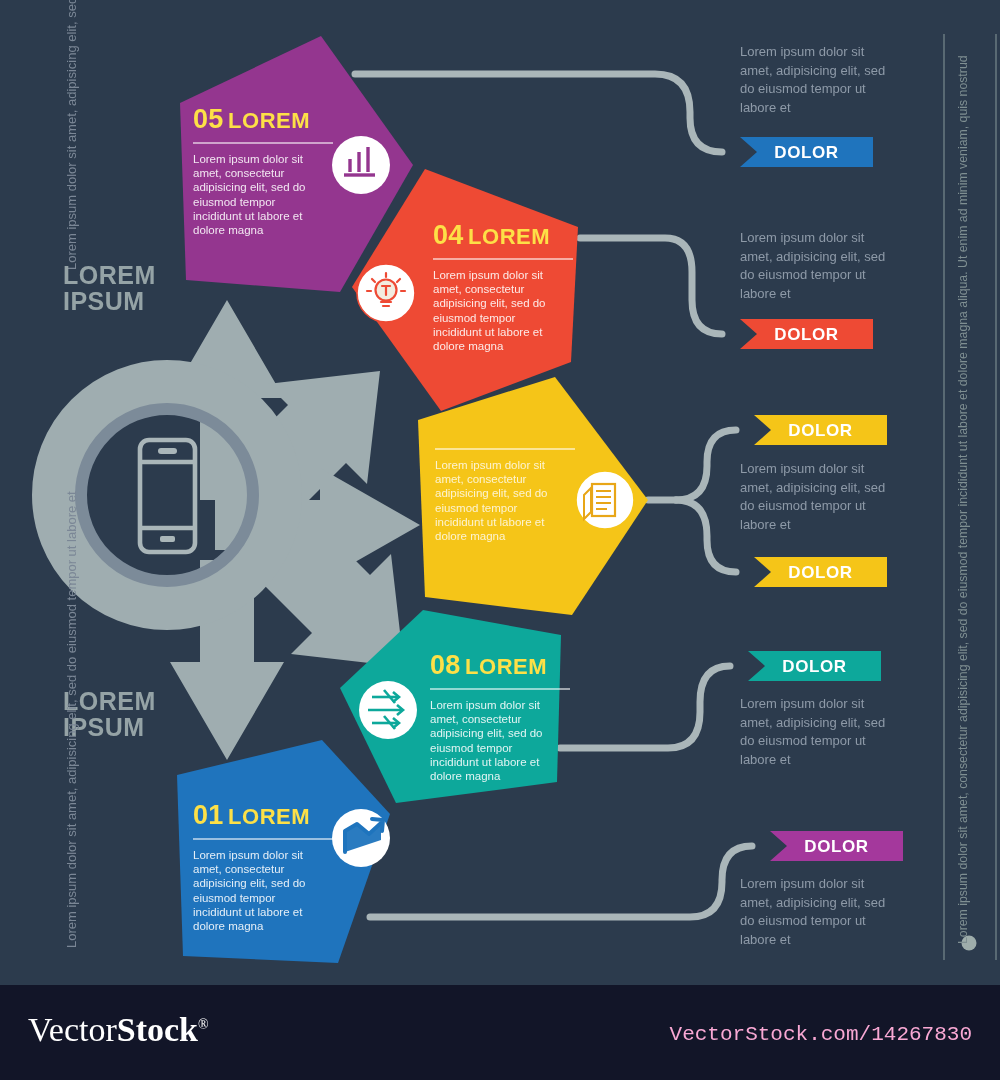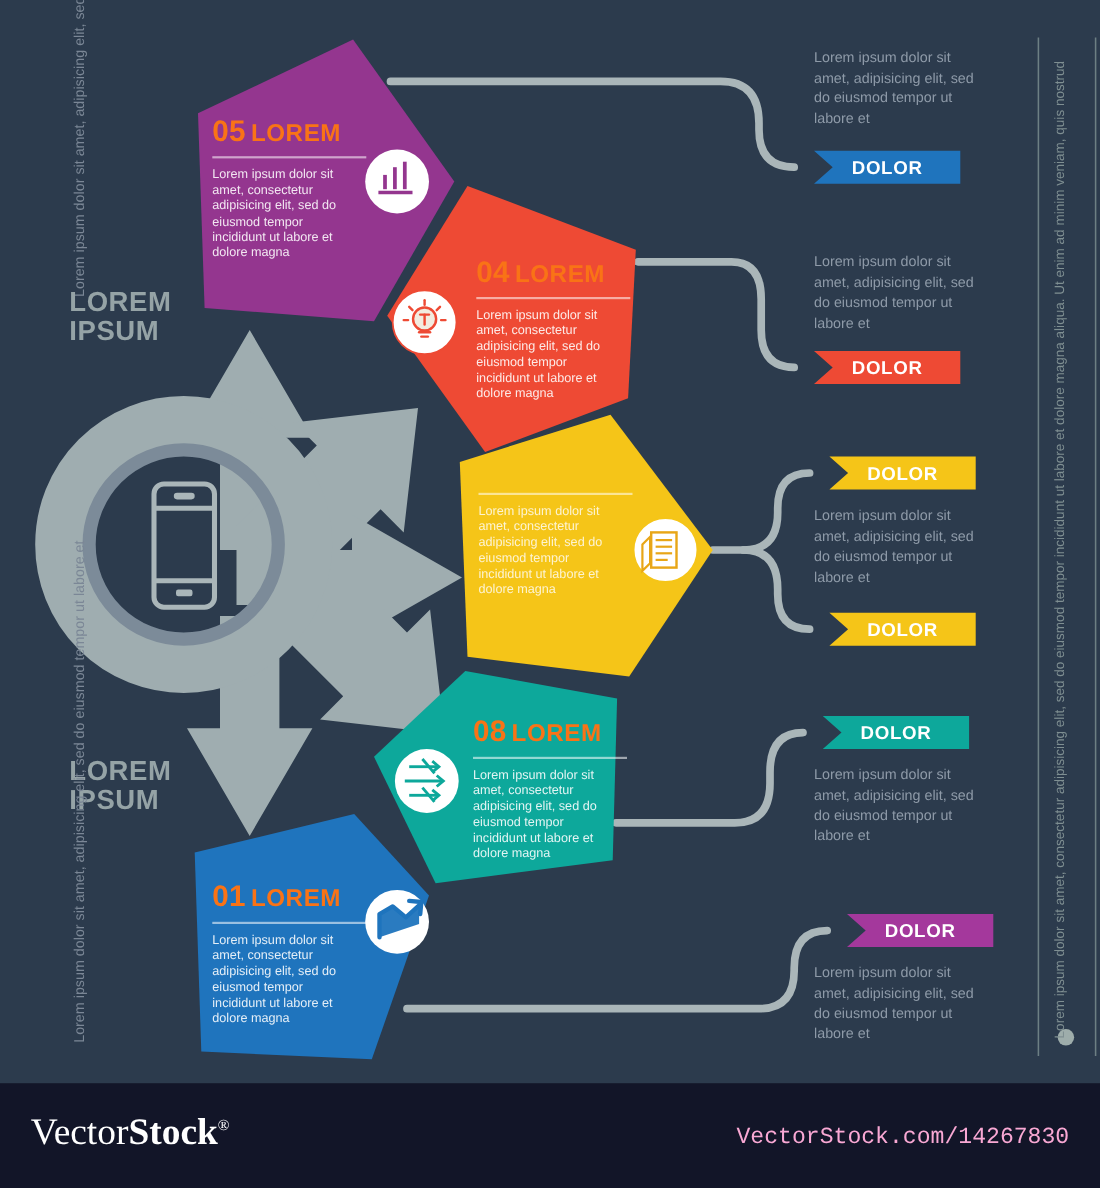--- a/index.html
+++ b/index.html
@@ -11,21 +11,21 @@
   }
   #stage {
     position:absolute; left:0; top:0; width:1000px; height:985px;
     background:#2c3b4d; overflow:hidden;
   }
   #svgmain { position:absolute; left:0; top:0; width:1000px; height:985px; }
 
   
   .card-txt { position:absolute; }
   .card-head {
-    font-weight:bold; color:#f97316; white-space:nowrap;
+    font-weight:bold; color:#fde047; white-space:nowrap;
     letter-spacing:0.2px;
   }
   .card-head .num { font-size:27px; }
   .card-head .word { font-size:22px; letter-spacing:0.5px; }
   .card-rule { height:2px; background:rgba(255,255,255,.55); margin:7px 0 8px 0; }
   .card-body {
     font-size:11.5px; line-height:14.2px; color:rgba(255,255,255,.88);
     width:132px;
   }
   .card-body.dim { color:rgba(255,255,255,.80); }
@@ -232,21 +232,21 @@
 
   <div class="card-txt" style="left:193px; top:104px; width:140px;">
     <div class="card-head">
       <span class="num">05</span>
       <span class="word">LOREM</span>
     </div>
     <div class="card-rule"></div>
     <div class="card-body">Lorem ipsum dolor sit amet, consectetur adipisicing elit, sed do eiusmod tempor incididunt ut labore et dolore magna</div>
   </div>
 
-  <div class="card-txt" style="left:433px; top:232px; width:140px;">
+  <div class="card-txt" style="left:433px; top:220px; width:140px;">
     <div class="card-head">
       <span class="num">04</span>
       <span class="word">LOREM</span>
     </div>
     <div class="card-rule"></div>
     <div class="card-body">Lorem ipsum dolor sit amet, consectetur adipisicing elit, sed do eiusmod tempor incididunt ut labore et dolore magna</div>
   </div>
 
   <div class="card-txt" style="left:435px; top:441px; width:140px;">
     <div class="card-rule"></div>

